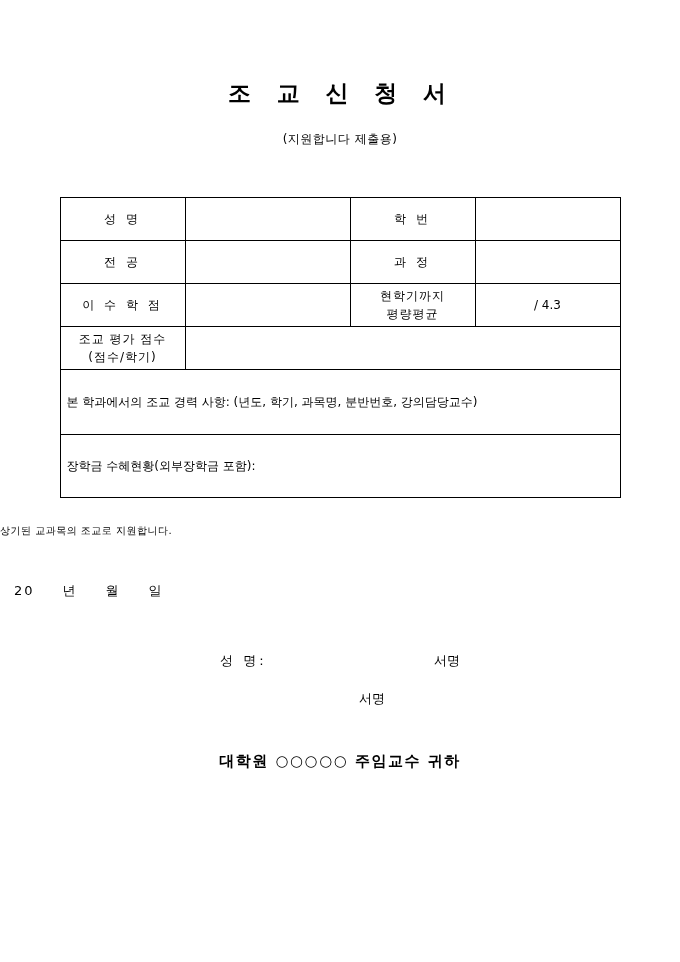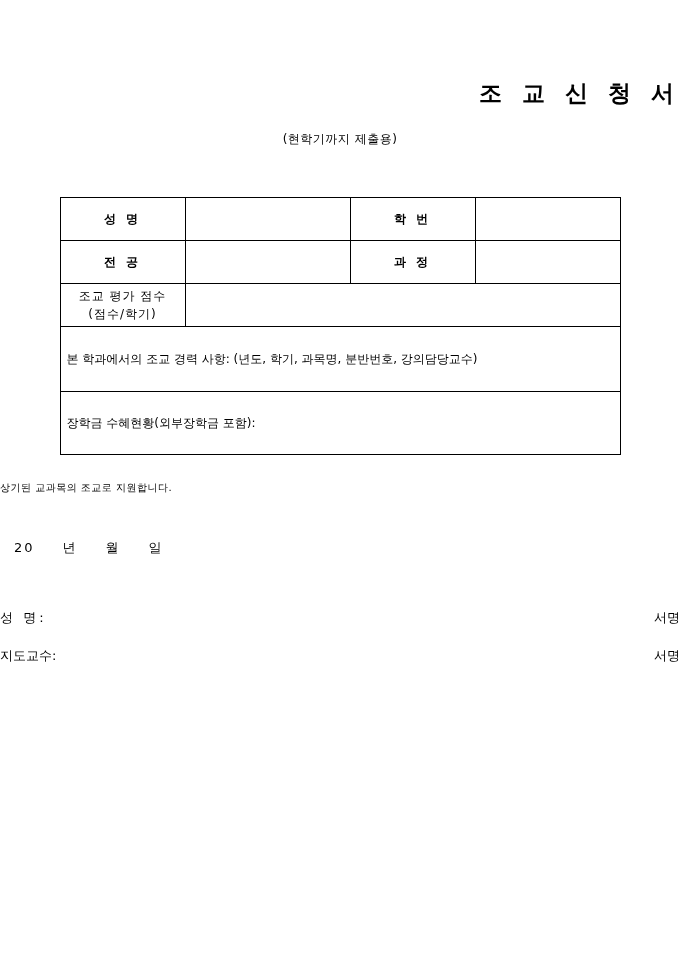--- a/index.html
+++ b/index.html
@@ -15,25 +15,26 @@
     position: relative;
     overflow: hidden;
   }
   .page {
     width: 680px;
     height: 962px;
     position: relative;
     box-sizing: border-box;
   }
   .doc-title {
-    text-align: right;
+    text-align: center;
     font-size: 23px;
     font-weight: bold;
     letter-spacing: 6px;
     margin-top: 78px;
+    font-family: Liberation Mono, monospace;
   }
   .doc-subtitle {
     text-align: center;
     font-size: 12px;
     margin-top: 22px;
     letter-spacing: 0.5px;
   }
   table.form {
     border-collapse: collapse;
     width: 560px;
@@ -43,21 +44,20 @@
   table.form td {
     border: 1px solid #000000;
     font-size: 12px;
     padding: 0 6px;
     vertical-align: middle;
     height: 42px;
   }
   td.label {
     text-align: center;
     letter-spacing: 3px;
-    font-weight: bold;
   }
   td.label-tight {
     text-align: center;
     letter-spacing: 1px;
     line-height: 1.5;
   }
   td.value {
     text-align: left;
   }
   td.value-center {
@@ -91,21 +91,21 @@
     margin-top: 44px;
     letter-spacing: 2px;
   }
   .date-line span { margin: 0 14px; }
   .sign-block {
     margin-top: 52px;
     font-size: 13px;
   }
   .sign-row {
     display: flex;
-    justify-content: space-between;
+    justify-content: center;
     align-items: center;
     margin-bottom: 20px;
   }
   .sign-name {
     width: 150px;
     text-align: left;
     letter-spacing: 3px;
   }
   .sign-name.tight { letter-spacing: 0px; }
   .sign-word {
@@ -119,41 +119,50 @@
     margin-top: 44px;
     letter-spacing: 1.5px;
   }
 </style>
 </head>
 <body>
 
 <div class="page">
 
   <div class="doc-title">조 교 신 청 서</div>
-  <div class="doc-subtitle">(현학기까지 제출용)</div>
+  <div class="doc-subtitle">(지원합니다 제출용)</div>
 
   <table class="form">
     <colgroup>
       <col style="width:125px">
       <col style="width:165px">
       <col style="width:125px">
       <col style="width:145px">
     </colgroup>
     <tbody>
       <tr>
         <td class="label">성      명</td>
         <td class="value"></td>
         <td class="label">학      번</td>
         <td class="value"></td>
       </tr>
       <tr>
         <td class="label">전      공</td>
         <td class="value"></td>
         <td class="label">과      정</td>
         <td class="value"></td>
+      </tr>
+      <tr class="row-mid">
+        <td class="label">이 수 학 점</td>
+        <td class="value"></td>
+        <td class="label-tight">
+          <div>현학기까지</div>
+          <div>평량평균</div>
+        </td>
+        <td class="value-center">/ 4.3</td>
       </tr>
       <tr class="row-mid">
         <td class="label-tight">
           <div>조교 평가 점수</div>
           <div>(점수/학기)</div>
         </td>
         <td class="value" colspan="3"></td>
       </tr>
       <tr>
         <td class="wide-label cell-block-top" colspan="4" style="height:64px">본 학과에서의 조교 경력 사항: (년도, 학기, 과목명, 분반번호, 강의담당교수)</td>
@@ -169,19 +178,19 @@
   <div class="date-line">
     <span>20</span><span>년</span><span>월</span><span>일</span>
   </div>
 
   <div class="sign-block">
     <div class="sign-row">
       <div class="sign-name">성      명:</div>
       <div class="sign-word">서명</div>
     </div>
     <div class="sign-row">
-      <div class="sign-name tight">지도교수:</div>
       <div class="sign-word">서명</div>
     </div>
   </div>
 
+  <div class="footer-line">대학원 ○○○○○ 주임교수 귀하</div>
 
 </div>
 
 </body></html>

